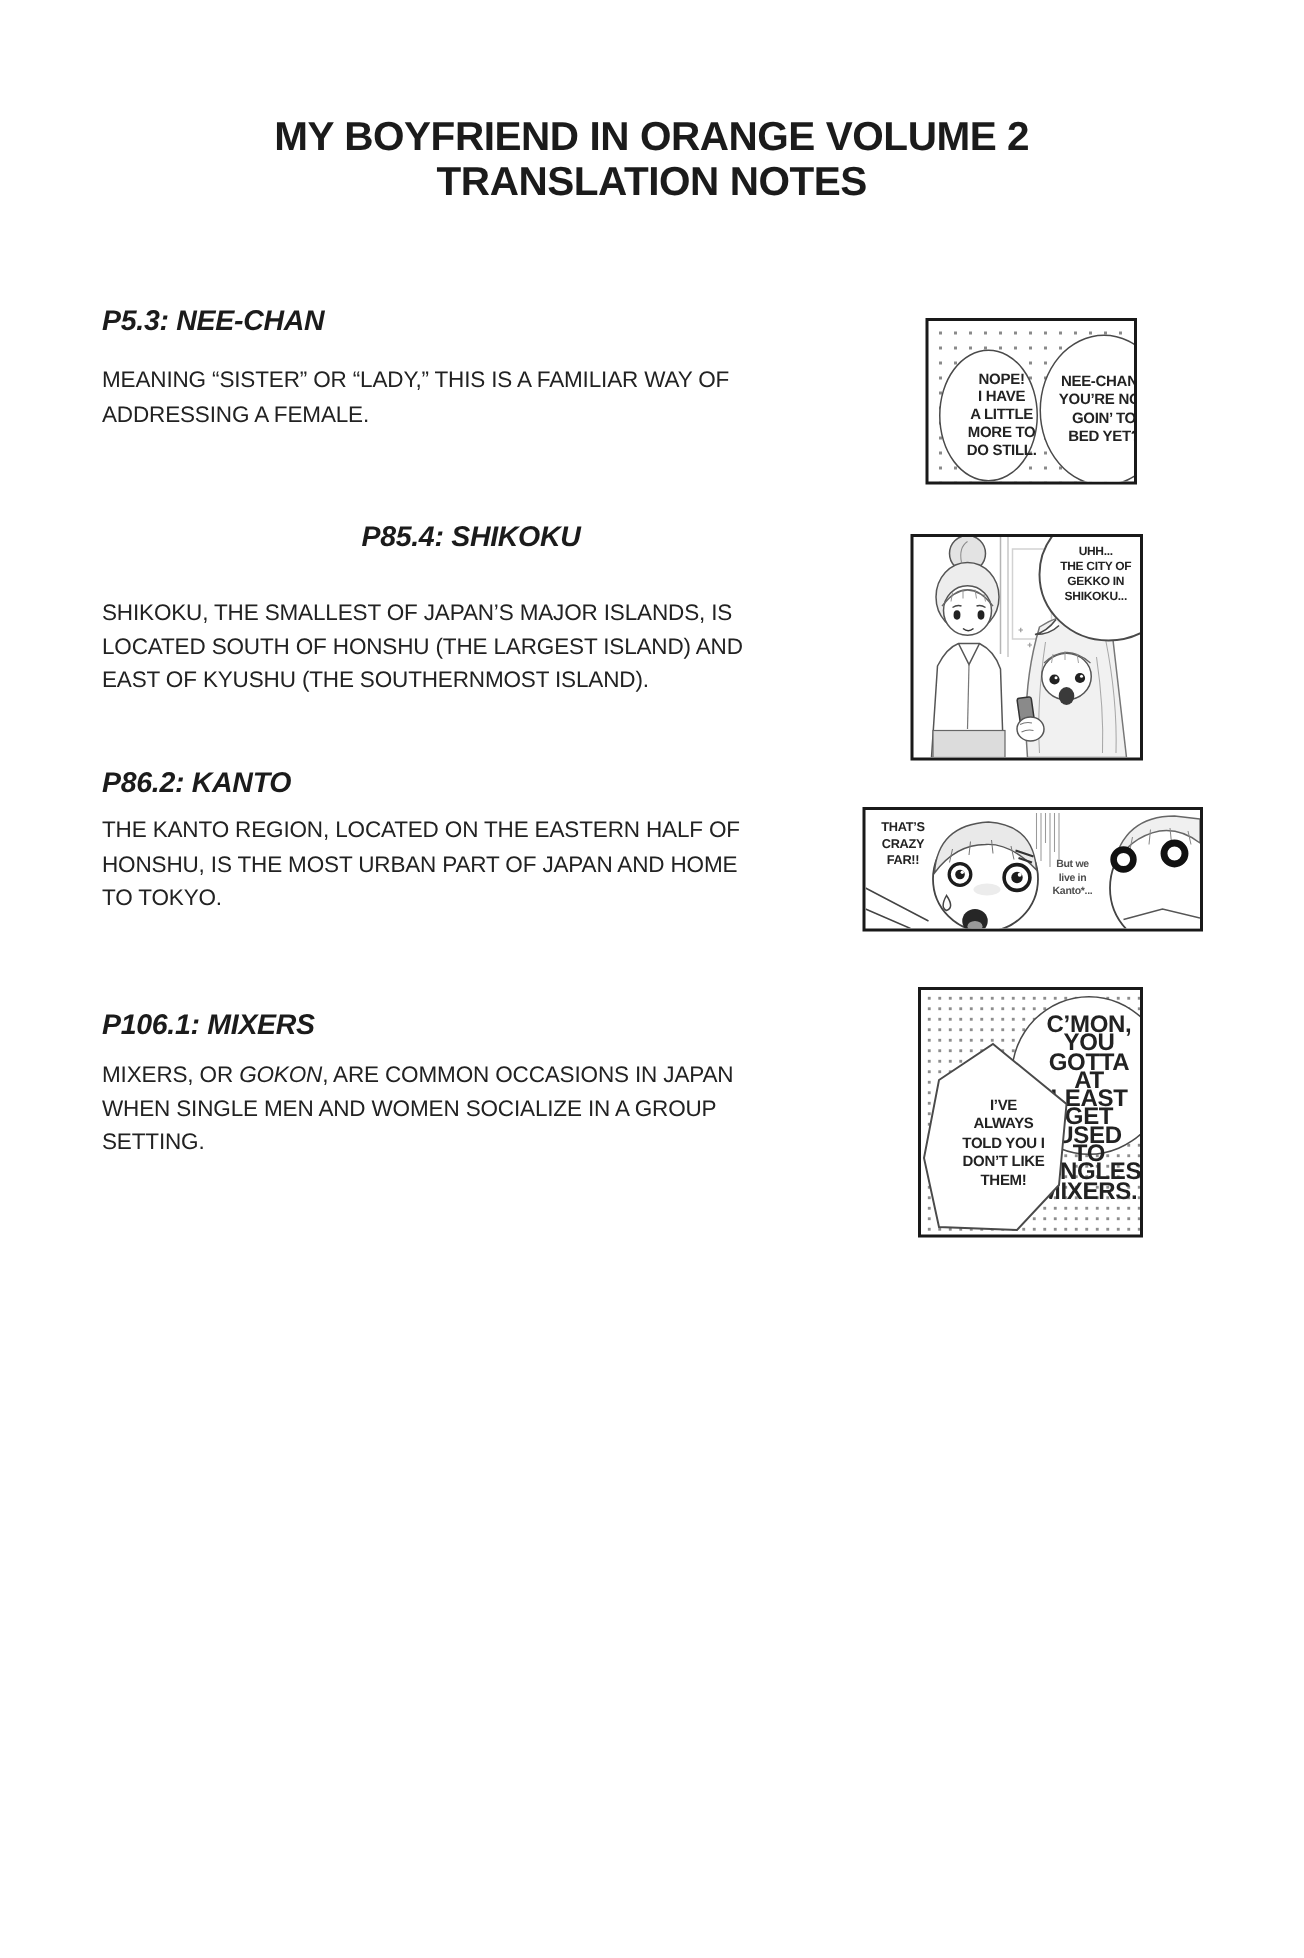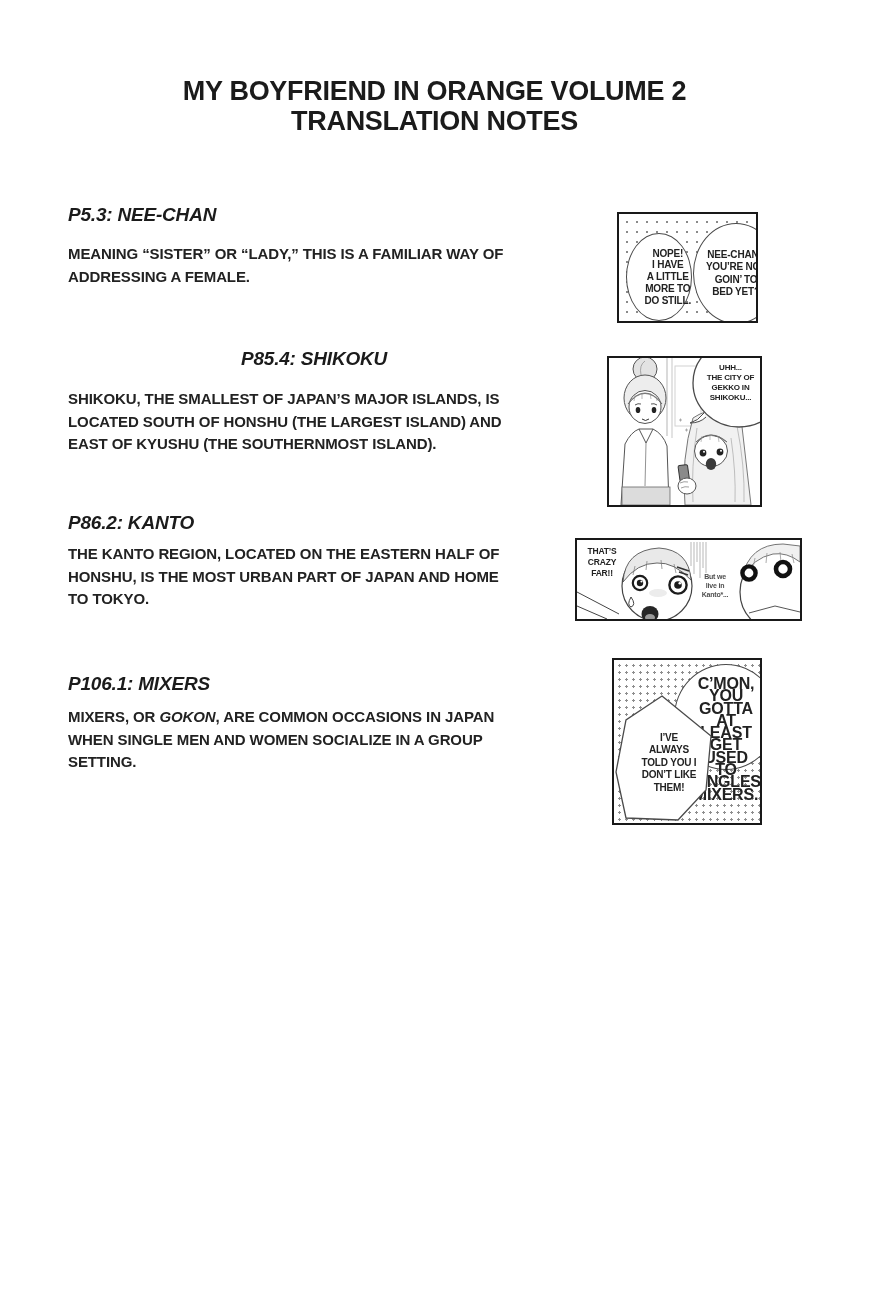--- a/index.html
+++ b/index.html
@@ -15,21 +15,21 @@
     letter-spacing:-0.3px;color:#1b1b1b;
   }
   
   .note{position:absolute;left:68px;width:492px;}
   .note-heading{
     font-weight:bold;font-style:italic;font-size:19px;line-height:20px;color:#1b1b1b;
     letter-spacing:-0.2px;
   }
   .note-body{
     position:absolute;left:68px;width:500px;
-    font-weight:bold;font-size:15px;line-height:22.5px;color:#222;
+    font-weight:normal;font-size:15px;line-height:22.5px;color:#222;
     letter-spacing:-0.1px;
   }
   .note-body .it{font-style:italic;}
   
   .panel{
     position:absolute;box-sizing:border-box;border:2px solid #191919;
     background:#fff;overflow:hidden;
   }
   .dots10{
     background-image:radial-gradient(circle,#8a8a8a 1.1px,rgba(0,0,0,0) 1.3px);
@@ -59,21 +59,21 @@
 
   <div class="note" style="top:205px;">
     <div class="note-heading">P5.3: NEE-CHAN</div>
   </div>
   <div class="note-body pre" style="top:243px;">MEANING “SISTER” OR “LADY,” THIS IS A FAMILIAR WAY OF
 ADDRESSING A FEMALE.</div>
 
   <div class="note" style="top:349px;text-align:center;">
     <div class="note-heading">P85.4: SHIKOKU</div>
   </div>
-  <div class="note-body pre" style="top:388px;">SHIKOKU, THE SMALLEST OF JAPAN’S MAJOR ISLANDS, IS
+  <div class="note-body pre" style="top:398px;">SHIKOKU, THE SMALLEST OF JAPAN’S MAJOR ISLANDS, IS
 LOCATED SOUTH OF HONSHU (THE LARGEST ISLAND) AND
 EAST OF KYUSHU (THE SOUTHERNMOST ISLAND).</div>
 
   <div class="note" style="top:513px;">
     <div class="note-heading">P86.2: KANTO</div>
   </div>
   <div class="note-body pre" style="top:543px;">THE KANTO REGION, LOCATED ON THE EASTERN HALF OF
 HONSHU, IS THE MOST URBAN PART OF JAPAN AND HOME
 TO TOKYO.</div>
 

